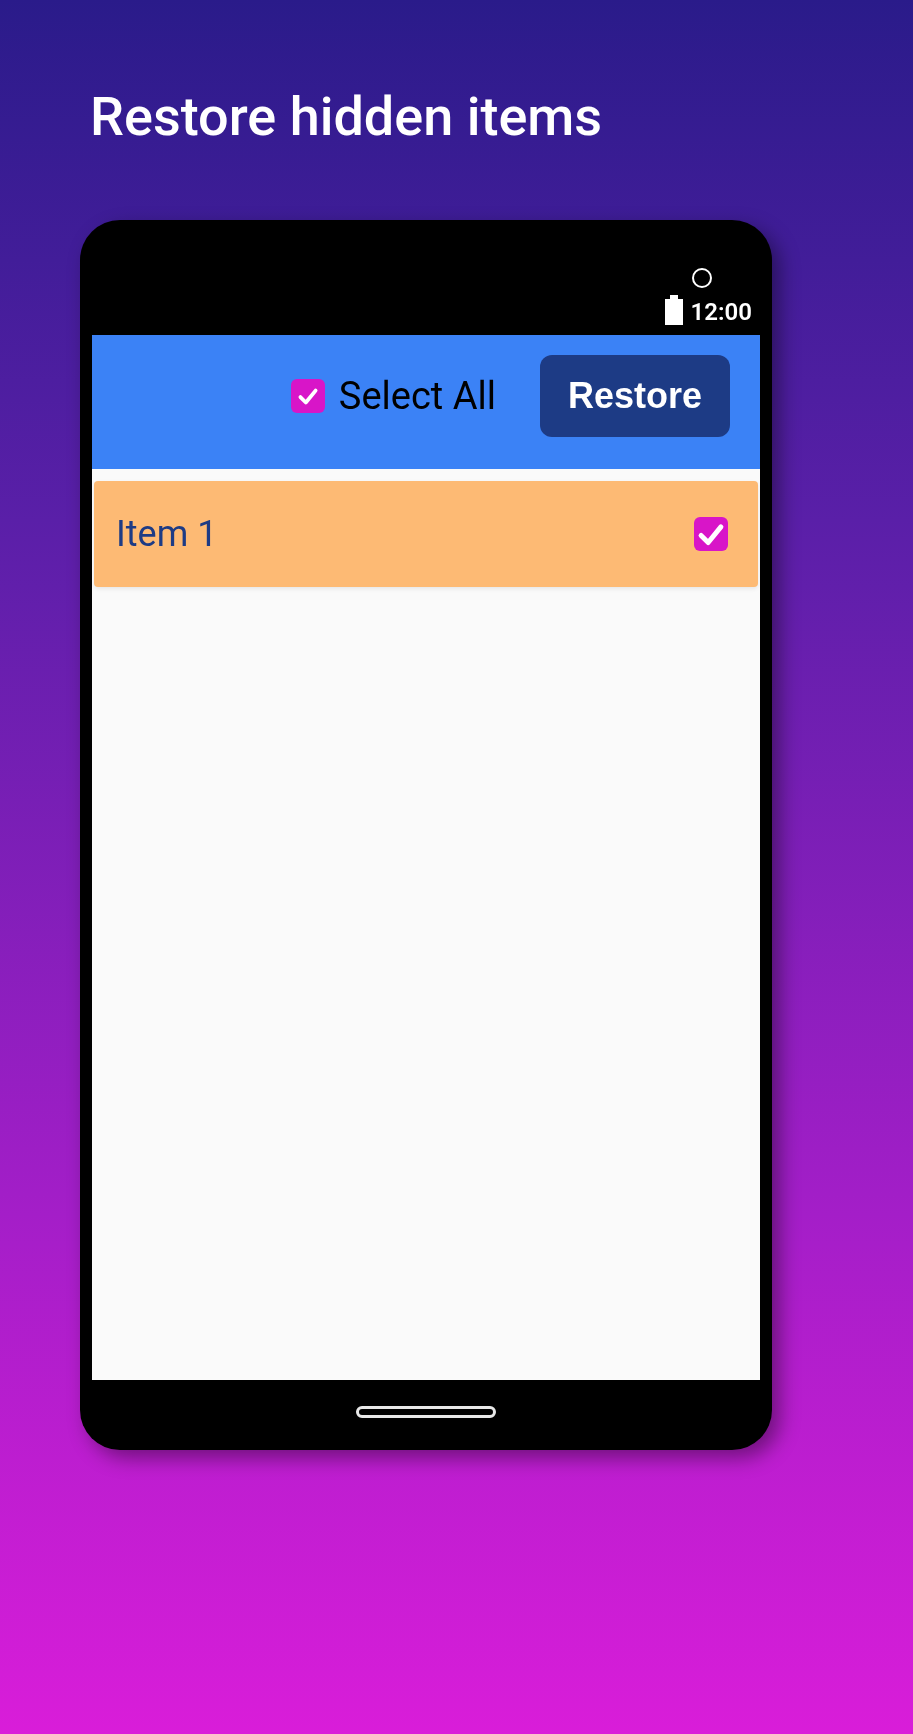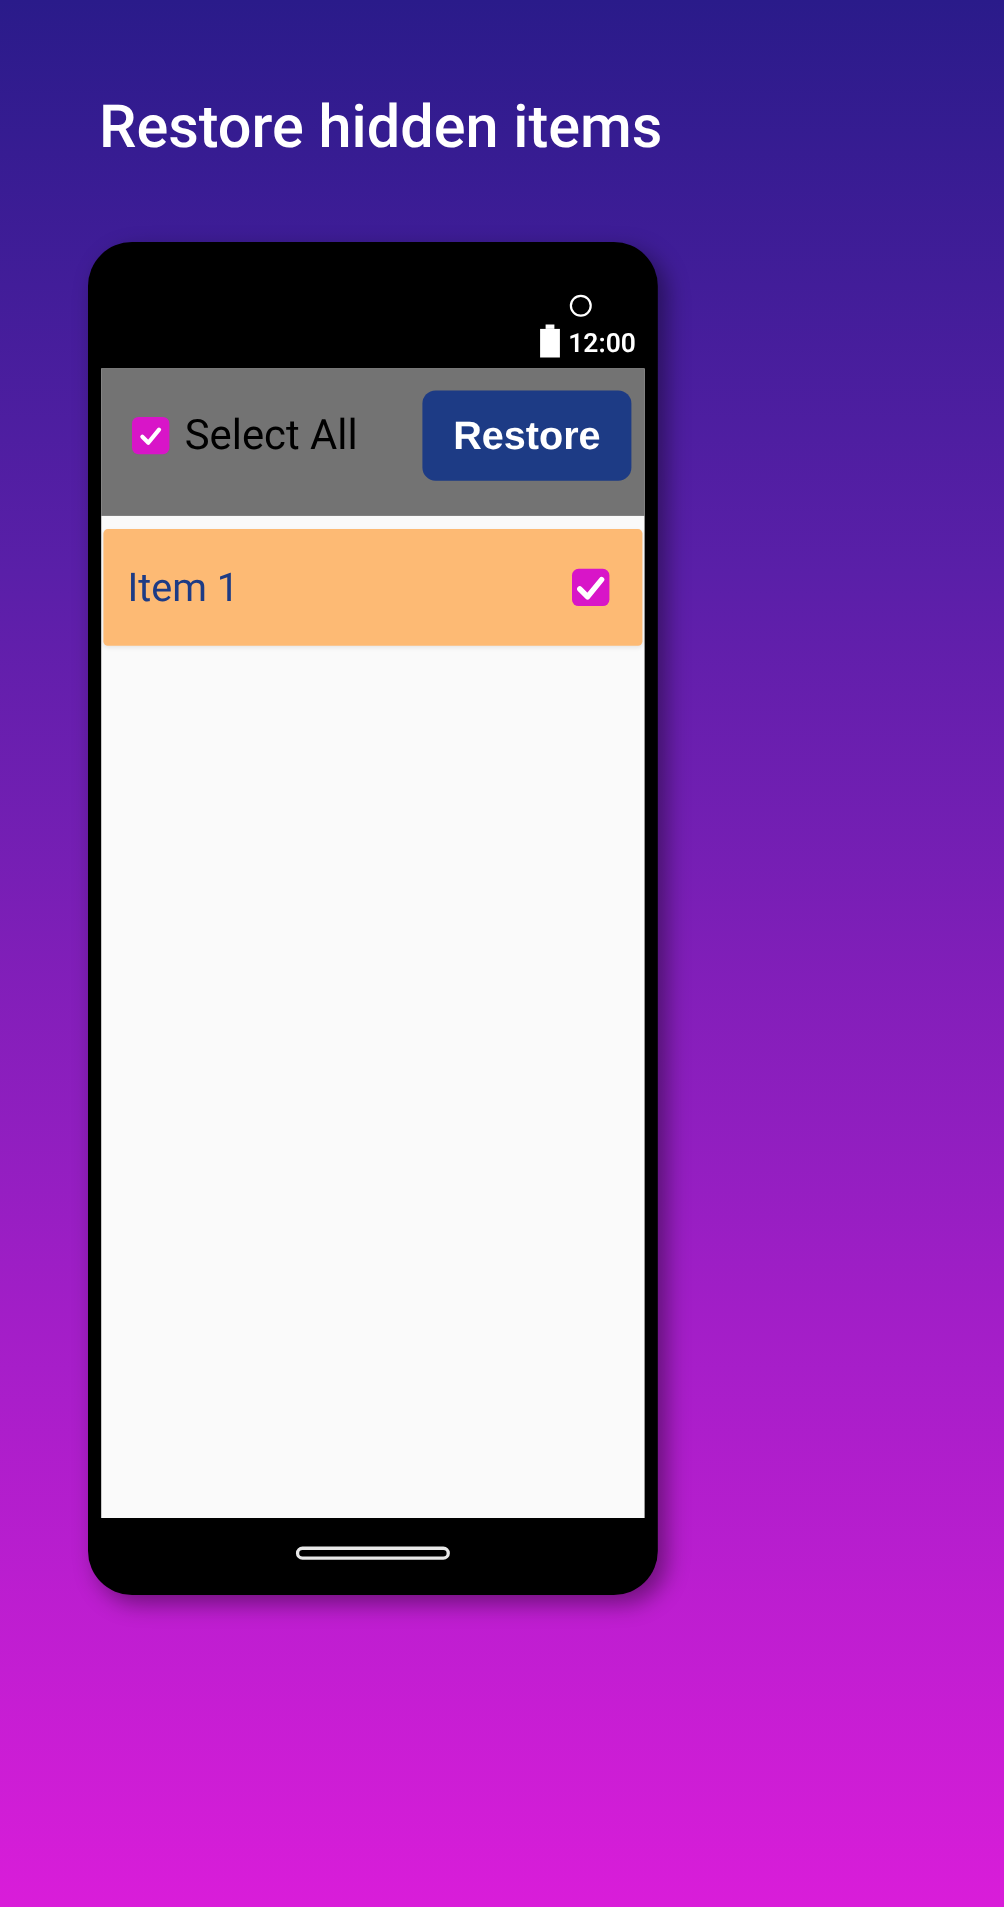--- a/index.html
+++ b/index.html
@@ -20,21 +20,21 @@
       font-size: 54px;
       font-weight: 500;
       padding: 40px 90px 0 90px;
       line-height: 1.6;
       margin-top: 34px;
     }
     .phone-frame {
       position: absolute;
       top: 220px;
       left: 80px;
-      width: 518px;
+      width: 692px;
       height: 1230px;
       background: #000000;
       border-radius: 40px;
       box-shadow: 8px 8px 20px rgba(0,0,0,0.4);
       overflow: hidden;
     }
     .speaker-dot {
       position: absolute;
       top: 48px;
       right: 60px;
@@ -73,23 +73,23 @@
       position: absolute;
       top: 115px;
       left: 12px;
       right: 12px;
       bottom: 70px;
       background: #fafafa;
     }
     .toolbar {
       display: flex;
       align-items: center;
-      justify-content: space-between;
-      padding: 20px 12px 32px 28px;
-      background: #737373;
+      justify-content: flex-end;
+      padding: 20px 30px 32px 28px;
+      background: #3b82f6;
     }
     .select-all-group {
       display: flex;
       align-items: center;
       gap: 14px;
     }
     .checkbox {
       width: 34px;
       height: 34px;
       background: #d815c8;
@@ -108,20 +108,21 @@
     }
     .restore-button {
       background: #1d3b85;
       color: #ffffff;
       font-size: 36px;
       font-weight: 600;
       padding: 20px 28px;
       border: none;
       border-radius: 12px;
       cursor: pointer;
+      margin-left: 44px;
     }
     .item-list {
       padding: 12px 0;
     }
     .item-card {
       background: #fdba74;
       margin: 0 2px;
       padding: 32px 30px 32px 22px;
       display: flex;
       align-items: center;

